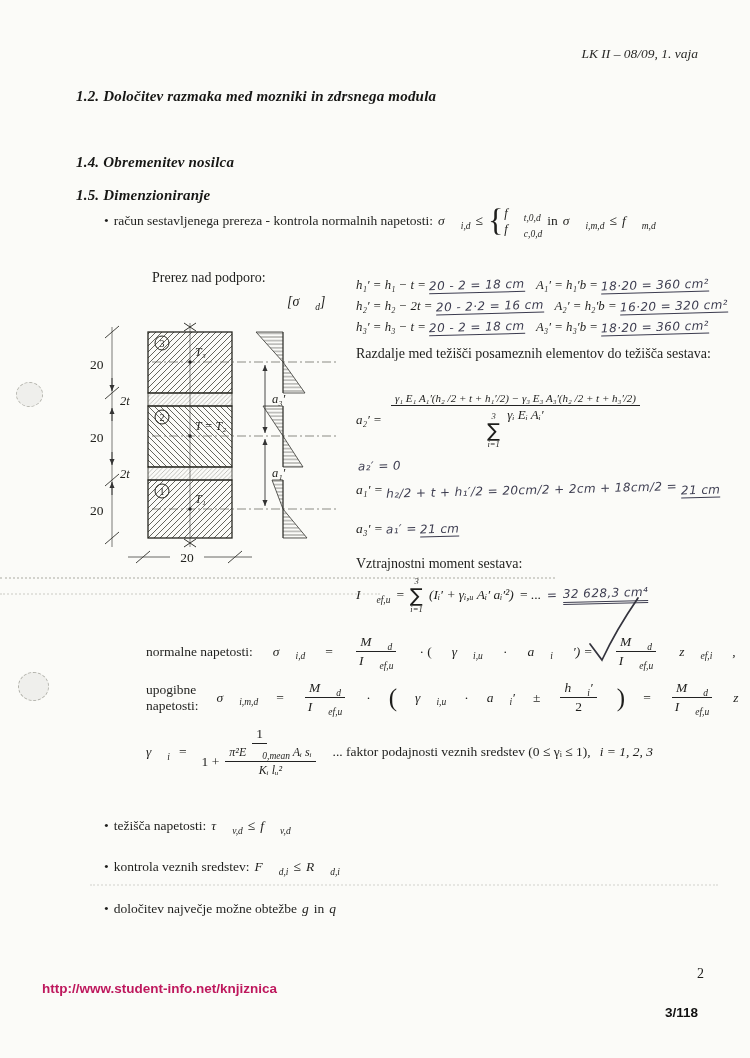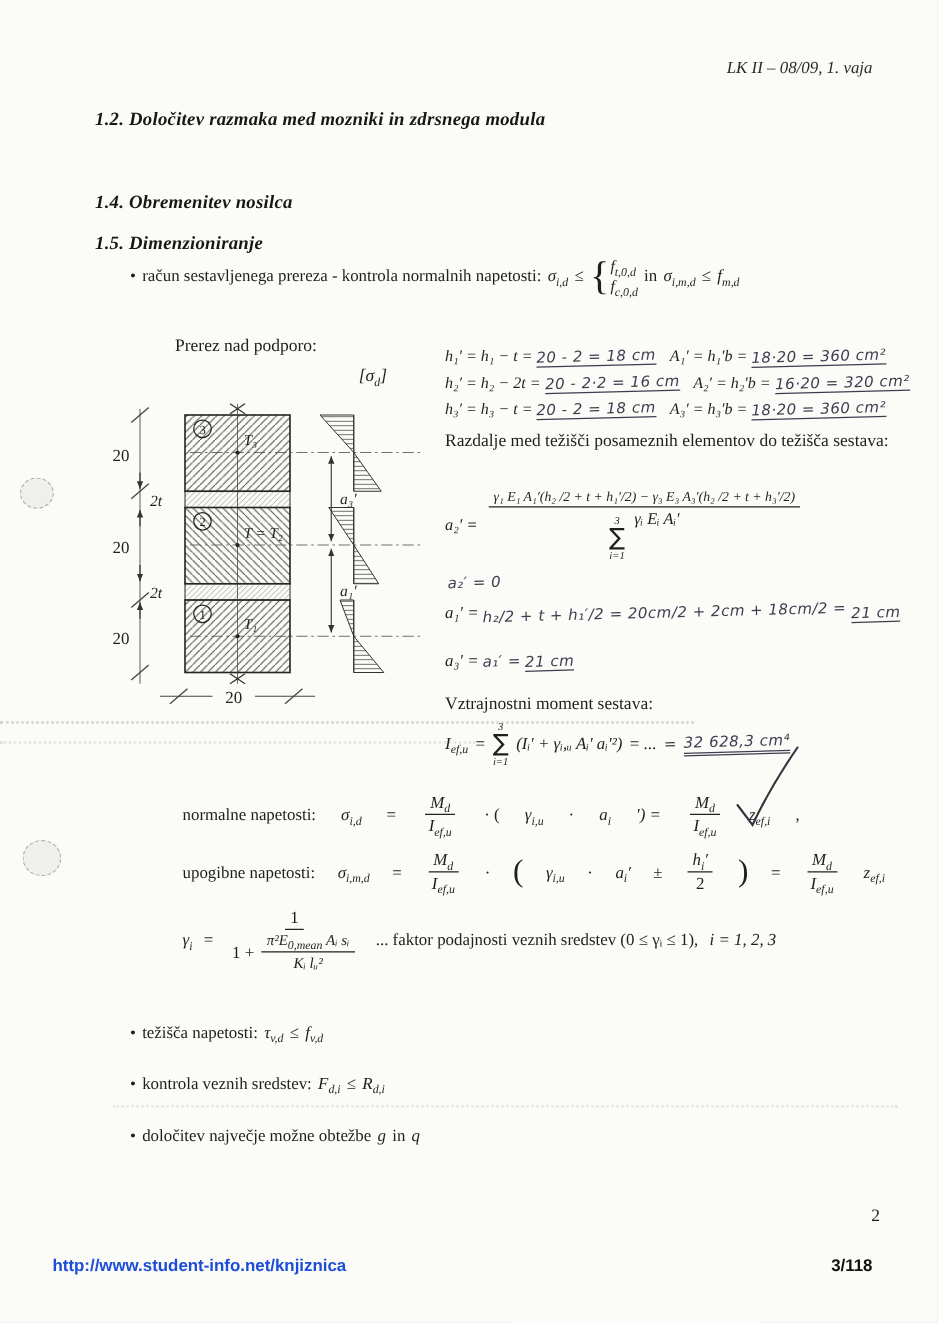--- a/index.html
+++ b/index.html
@@ -3,26 +3,26 @@
 <meta charset="utf-8">
 <style>
   html,body{margin:0;padding:0;background:#e8e8e6;}
   .page{position:relative;width:750px;height:1058px;margin:0 auto;background:#fbfbf8;
         font-family:"Liberation Serif",serif;color:#1e1e1c;overflow:hidden;}
   .abs{position:absolute;}
   .hdr{top:46px;right:52px;font-style:italic;font-size:13.5px;color:#2a2a28;margin-left:16px;}
   .heading{left:76px;font-weight:bold;font-style:italic;font-size:15px;letter-spacing:.2px;color:#171715;text-align:right;}
   .h12{top:88px}.h13{top:121px}.h14{top:154px}.h15{top:187px}
   .mi{font-style:italic;}
-  sub{font-size:9.5px;font-style:italic;line-height:0;}
+  sub{font-size:9.5px;font-style:italic;line-height:0;margin-left:16px;}
   .row{display:flex;align-items:center;gap:5px;}
   .intro{left:104px;top:205px;font-size:13.5px;width:620px;}
   .brace{font-size:32px;font-weight:400;line-height:1;transform:translateY(-1px);}
   .case-col{display:inline-flex;flex-direction:column;font-size:12.5px;line-height:1.3;}
-  .prerez{left:140px;top:270px;font-size:14px;}
+  .prerez{left:152px;top:270px;font-size:14px;}
   .sigd{left:287px;top:294px;font-size:14px;}
   .hand{font-family:"DejaVu Sans",sans-serif;font-style:italic;font-size:12px;color:#3d3d50;
         letter-spacing:.4px;display:inline-block;transform:rotate(-1.5deg);}
   .hand-u{border-bottom:1.4px solid #3d3d50;}
   .dblu{border-bottom:3px double #3d3d50;padding-bottom:1px;}
   .hrow{left:356px;font-size:12.8px;white-space:nowrap;}
   .r1{top:278px}.r2{top:299px}.r3{top:320px}
   .razdalje{left:356px;top:344px;width:388px;font-size:14px;line-height:1.45;}
   .a2f{left:356px;top:392px;font-size:13px;display:flex;align-items:center;gap:7px;}
   .frac{display:inline-flex;flex-direction:column;align-items:center;vertical-align:middle;margin:0 2px;}
@@ -35,21 +35,21 @@
   .a3row{left:356px;top:521px;font-size:13.5px;white-space:nowrap;}
   .vz{left:356px;top:556px;font-size:14px;}
   .ief{left:356px;top:577px;font-size:13.5px;display:flex;align-items:center;gap:6px;}
   .nrm{left:146px;top:634px;font-size:13.5px;display:flex;align-items:center;gap:20px;}
   .upg{left:146px;top:680px;font-size:13.5px;display:flex;align-items:center;gap:18px;}
   .gmm{left:146px;top:726px;font-size:13.5px;display:flex;align-items:center;gap:9px;}
   .bigp{font-size:25px;font-weight:300;line-height:1;}
   .blt{left:104px;font-size:13.5px;}
   .b1{top:818px}.b2{top:859px}.b3{top:901px}
   .pagenum{top:966px;right:46px;font-size:14px;}
-  .furl{left:42px;top:1005px;font-family:"Liberation Sans",sans-serif;font-weight:bold;font-size:13.5px;color:#1d4ed8;}
+  .furl{left:42px;top:981px;font-family:"Liberation Sans",sans-serif;font-weight:bold;font-size:13.5px;color:#be185d;}
   .fpag{right:52px;top:1005px;font-family:"Liberation Sans",sans-serif;font-weight:bold;font-size:13.5px;color:#111;}
   .blob{border:1.5px dashed #9a9a92;border-radius:50%;background:#ececе8;background:#ecece8;opacity:.75;}
   .blob1{left:16px;top:382px;width:25px;height:23px;}
   .blob2{left:18px;top:672px;width:29px;height:27px;}
   .dot{border-top:2px dotted #b3b3aa;}
   .d1{top:577px;left:0;width:555px;opacity:.55;}
   .d2{top:593px;left:0;width:380px;opacity:.32;}
   .d3{top:884px;left:90px;width:628px;opacity:.28;}
   .diagram{left:82px;top:310px;}
   .chk{left:580px;top:592px;}

